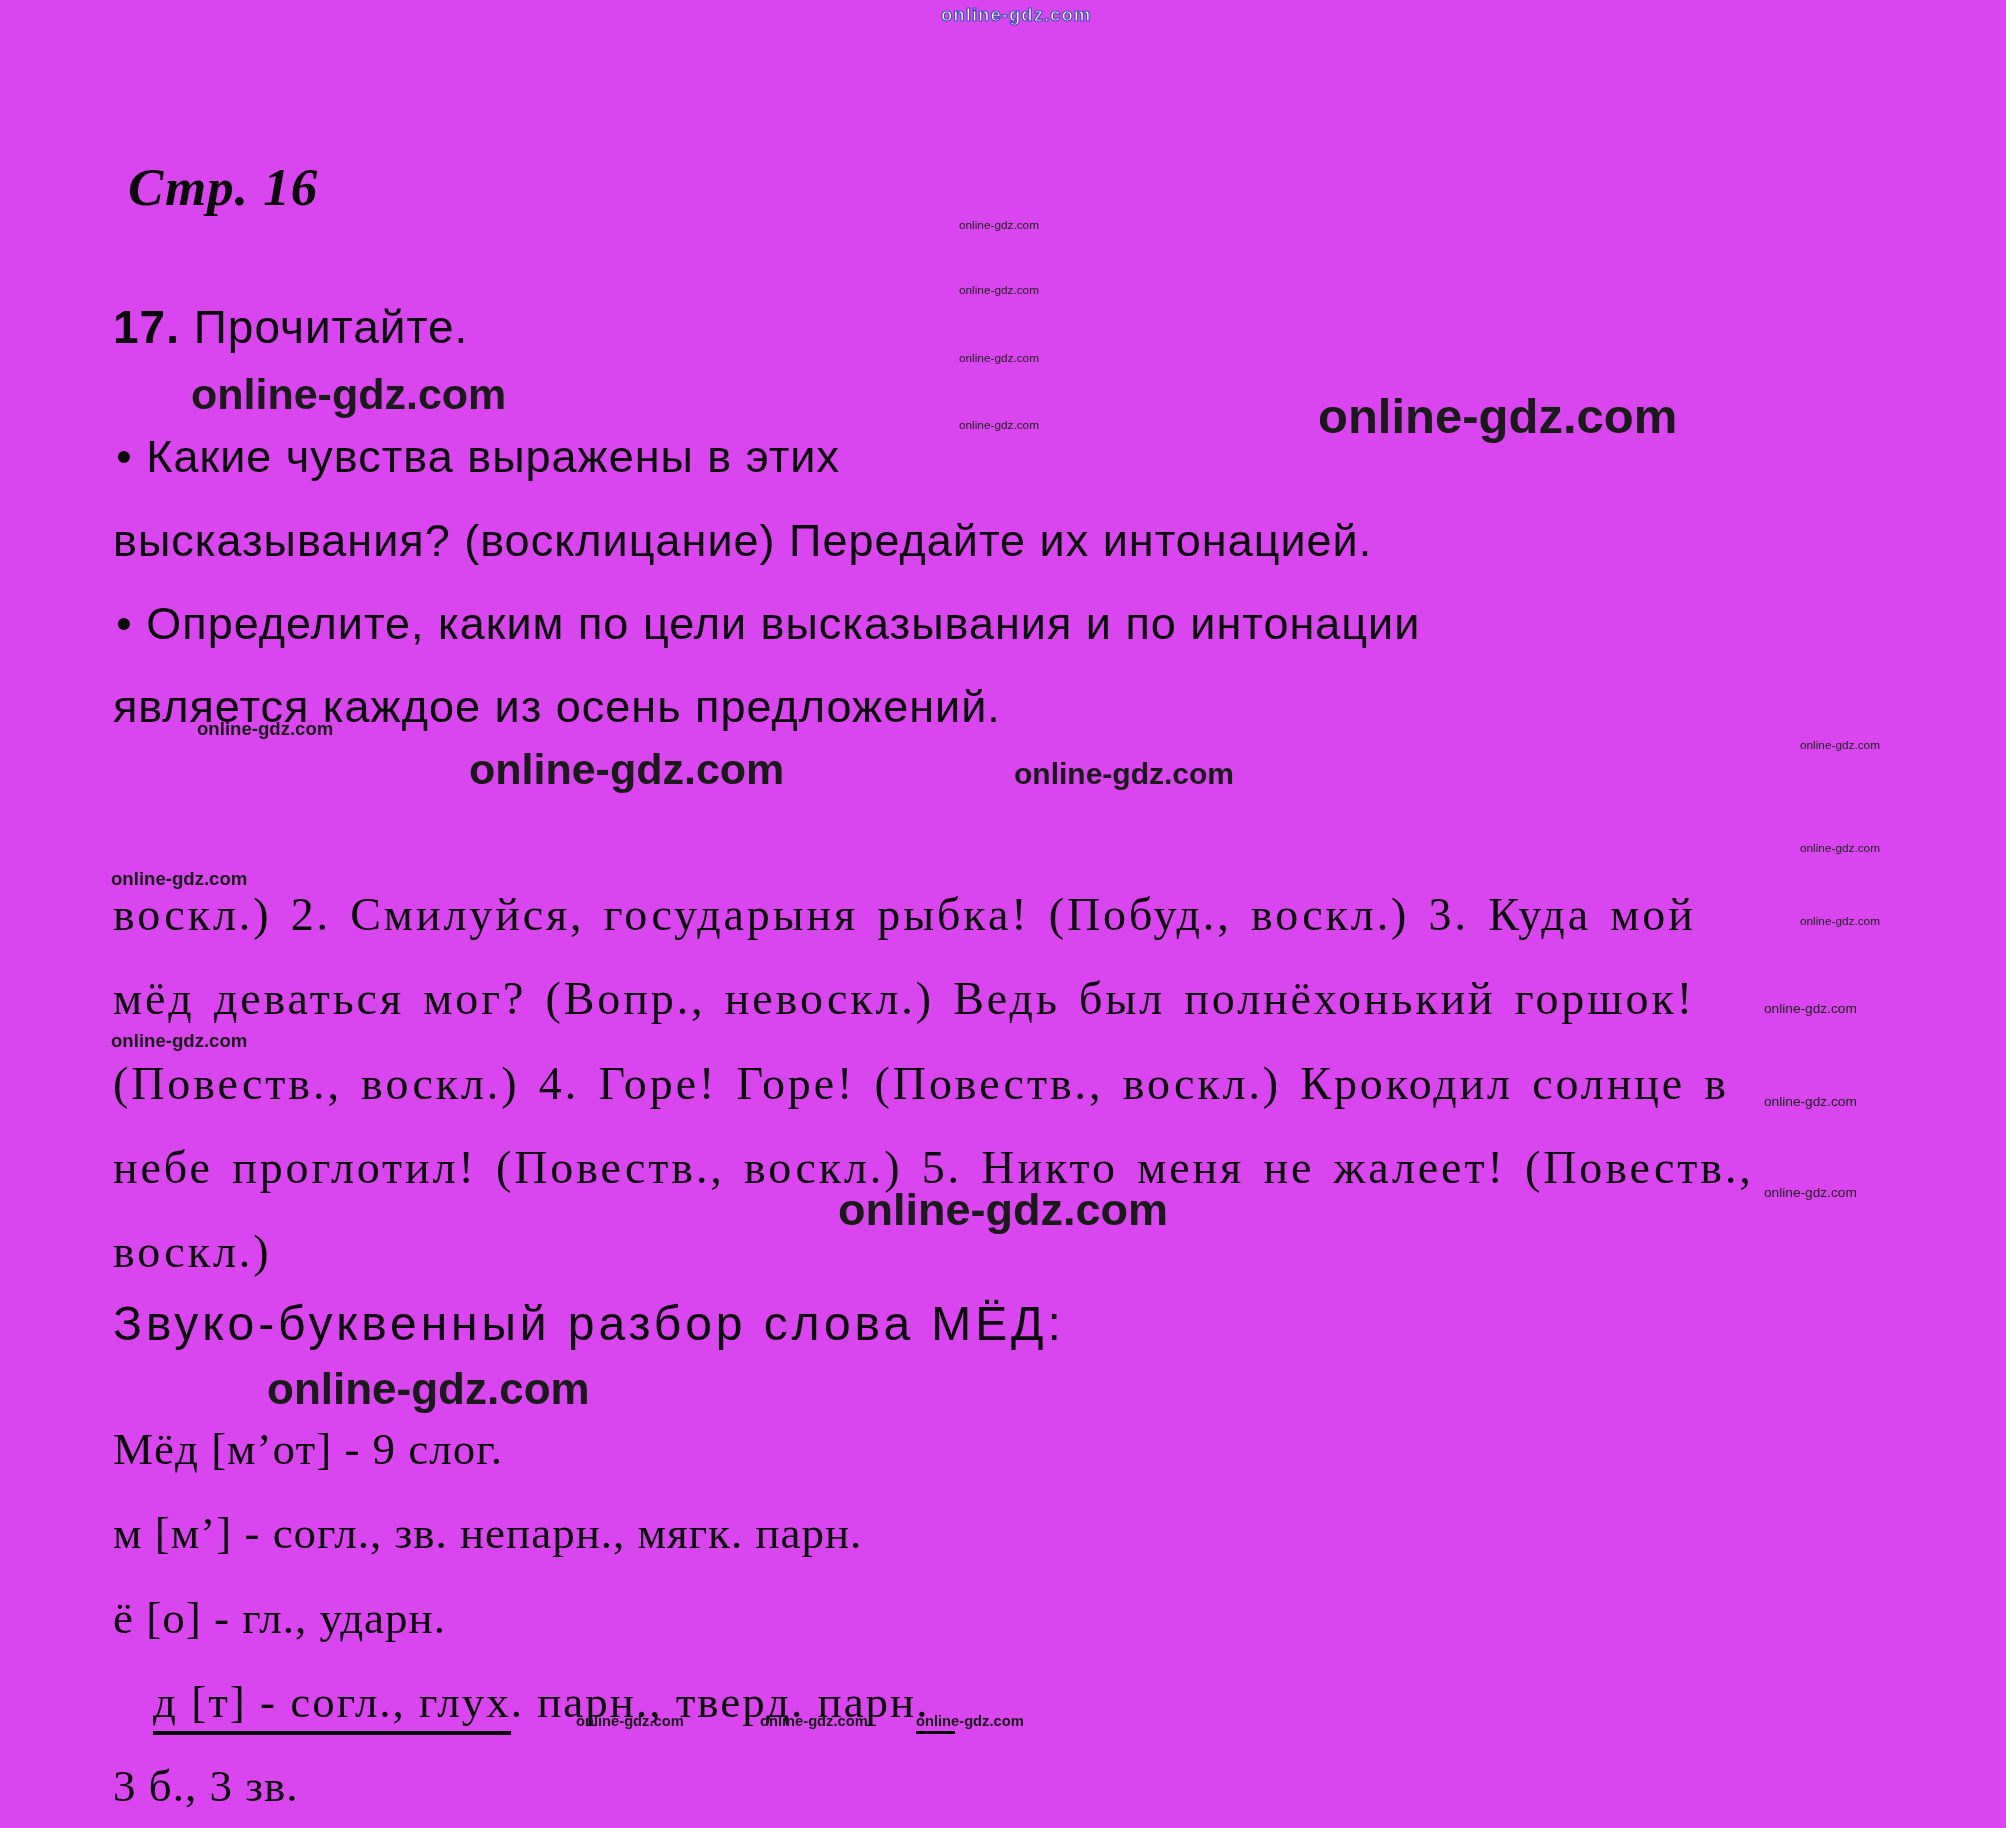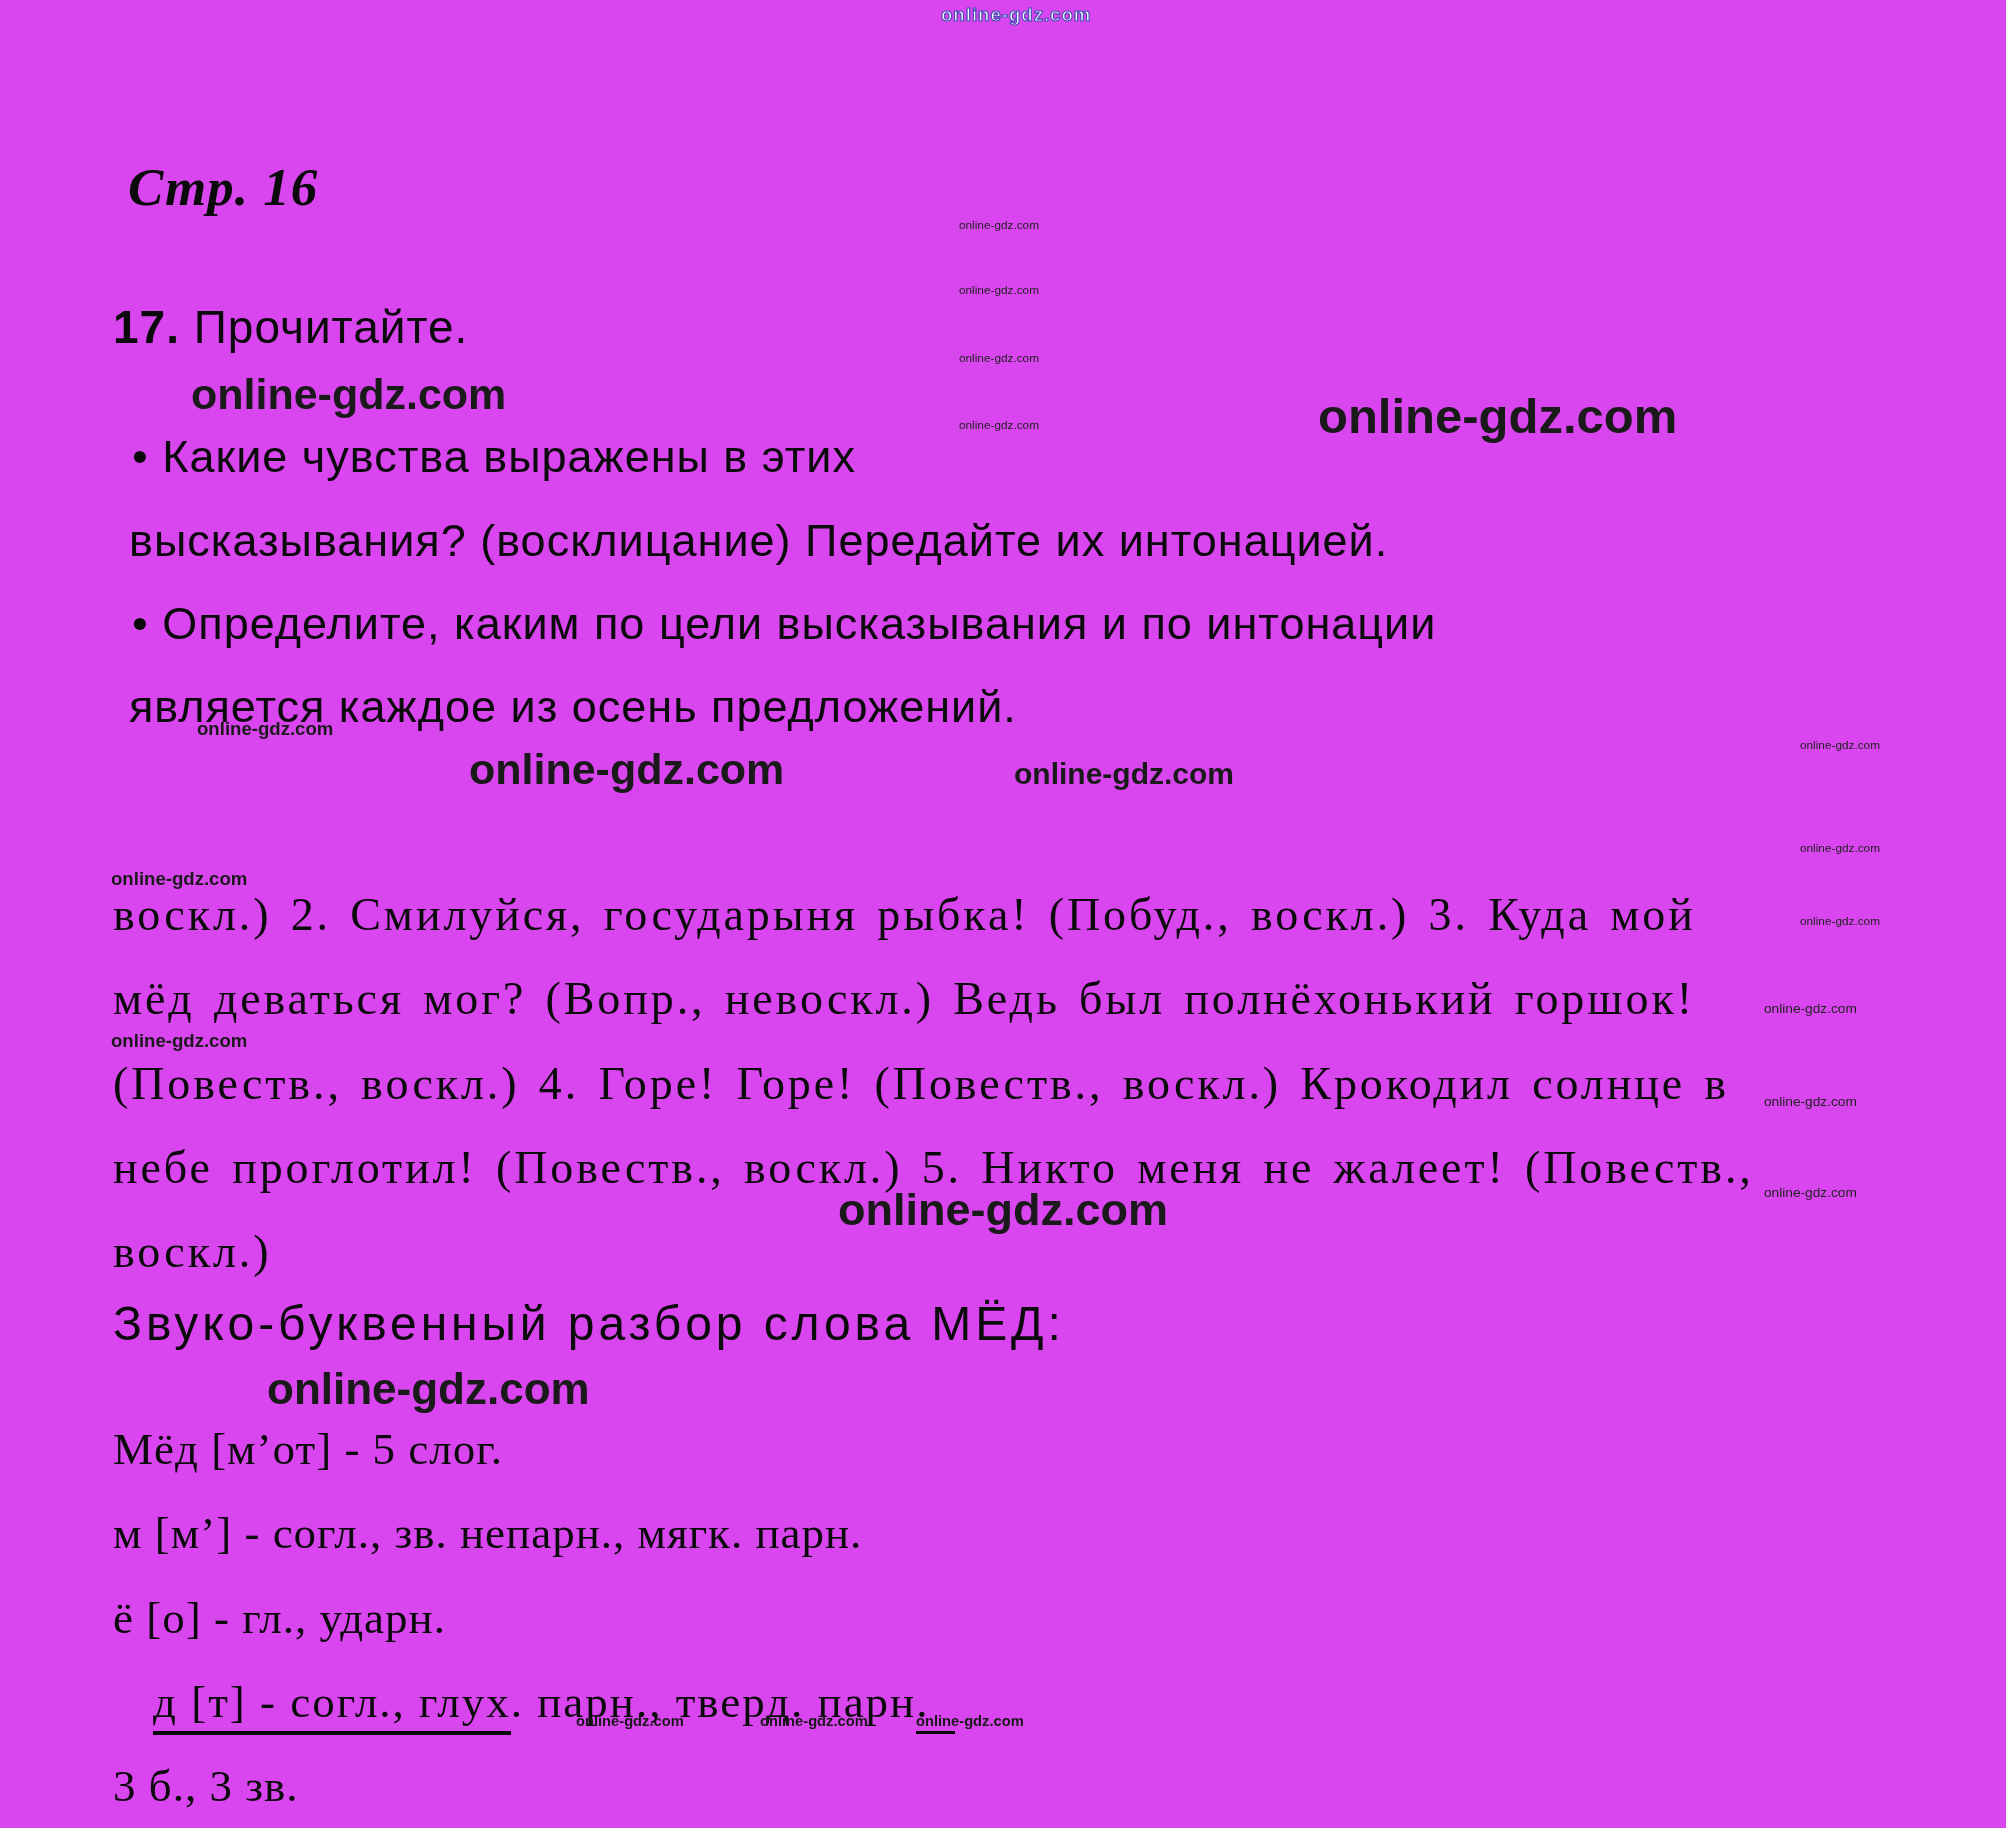--- a/index.html
+++ b/index.html
@@ -7,21 +7,21 @@
           font-family:"Liberation Sans",sans-serif;color:#0a0a0a;}
   .abs{position:absolute;white-space:nowrap;}
 
   
   .page-heading{font-family:"Liberation Serif",serif;font-weight:700;font-style:italic;
                 font-size:53px;letter-spacing:1px;}
   .ex-line{font-size:46px;letter-spacing:1px;}
   .ex-num{font-weight:700;}
 
   
-  .q-line{font-size:45px;letter-spacing:1px;margin-left:16px;}
+  .q-line{font-size:45px;letter-spacing:1px;}
 
   
   .a-line{font-family:"Liberation Serif",serif;font-size:46px;letter-spacing:2.9px;word-spacing:4.9px;}
 
   
   .an-heading{font-size:48px;letter-spacing:3.9px;}
   .an-line{font-family:"Liberation Serif",serif;font-size:45px;letter-spacing:1px;}
   .u-thick{display:inline-block;border-bottom:4.9px solid #000;padding-bottom:3px;margin-left:40px;}
   .u-tail{display:inline-block;border-bottom:3.9px solid #000;padding-right:25.5px;padding-bottom:2.9px;}
 
@@ -78,21 +78,21 @@
   <div class="abs a-line" style="left:113px;top:972px;">мёд деваться мог? (Вопр., невоскл.) Ведь был полнёхонький горшок!</div>
   <div class="abs wm wm-small-bold" style="left:111px;top:1030px;">online-gdz.com</div>
   <div class="abs a-line" style="left:113px;top:1057px;">(Повеств., воскл.) 4. Горе! Горе! (Повеств., воскл.) Крокодил солнце в</div>
   <div class="abs a-line" style="left:113px;top:1141px;">небе проглотил! (Повеств., воскл.) 5. Никто меня не жалеет! (Повеств.,</div>
   <div class="abs wm wm-big" style="left:838px;top:1184px;font-size:45px;">online-gdz.com</div>
   <div class="abs a-line" style="left:113px;top:1225px;">воскл.)</div>
 
   <div class="abs an-heading" style="left:113px;top:1296px;">Звуко-буквенный разбор слова МЁД:</div>
   <div class="abs wm wm-big" style="left:267px;top:1364px;font-size:44px;">online-gdz.com</div>
 
-  <div class="abs an-line" style="left:113px;top:1423px;">Мёд [м’от] - 5 слог.</div>
+  <div class="abs an-line" style="left:113px;top:1423px;">Мёд [м’от] - 9 слог.</div>
   <div class="abs an-line" style="left:113px;top:1507px;">м [м’] - согл., зв. непарн., мягк. парн.</div>
   <div class="abs an-line" style="left:113px;top:1592px;">ё  [о] - гл., ударн.</div>
 
   <div class="abs an-line" style="left:113px;top:1676px;letter-spacing:2px;">
     <span class="u-thick">д  [т] - согл., глух</span><span>. парн., тверд. парн</span><span class="u-tail">.</span>
   </div>
 
   <div class="abs wm wm-bottom" style="left:576px;top:1713px;">online-gdz.com</div>
   <div class="abs wm wm-bottom" style="left:760px;top:1713px;">online-gdz.com</div>
   <div class="abs wm wm-bottom" style="left:916px;top:1713px;">online-gdz.com</div>

